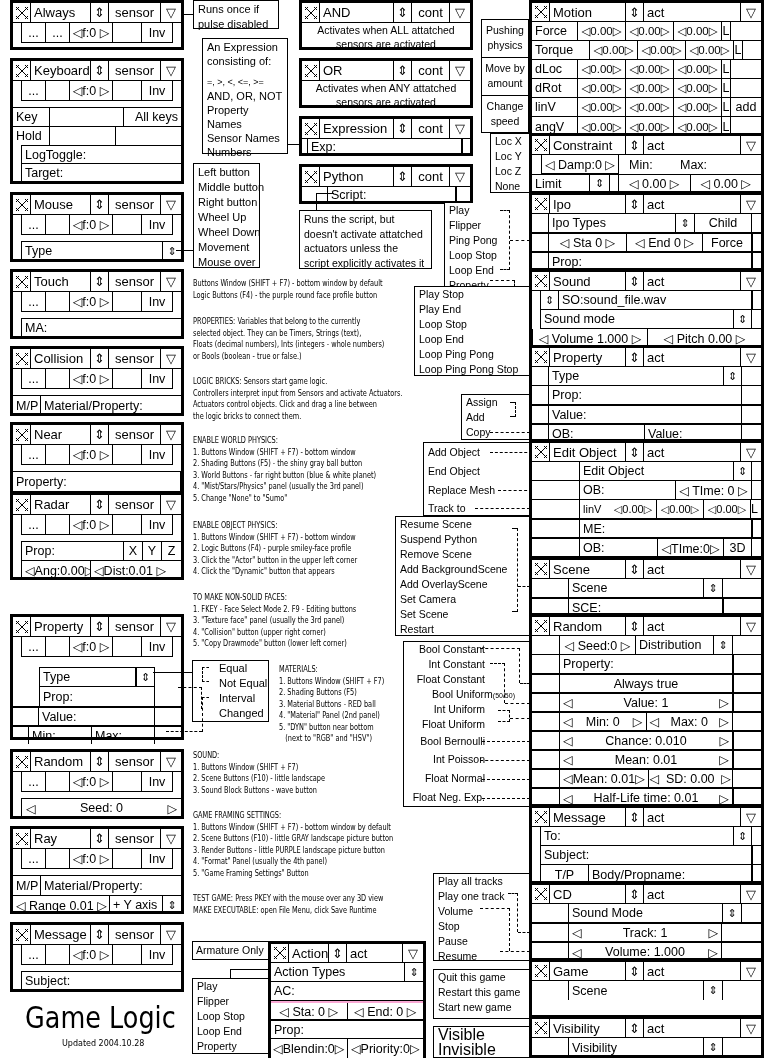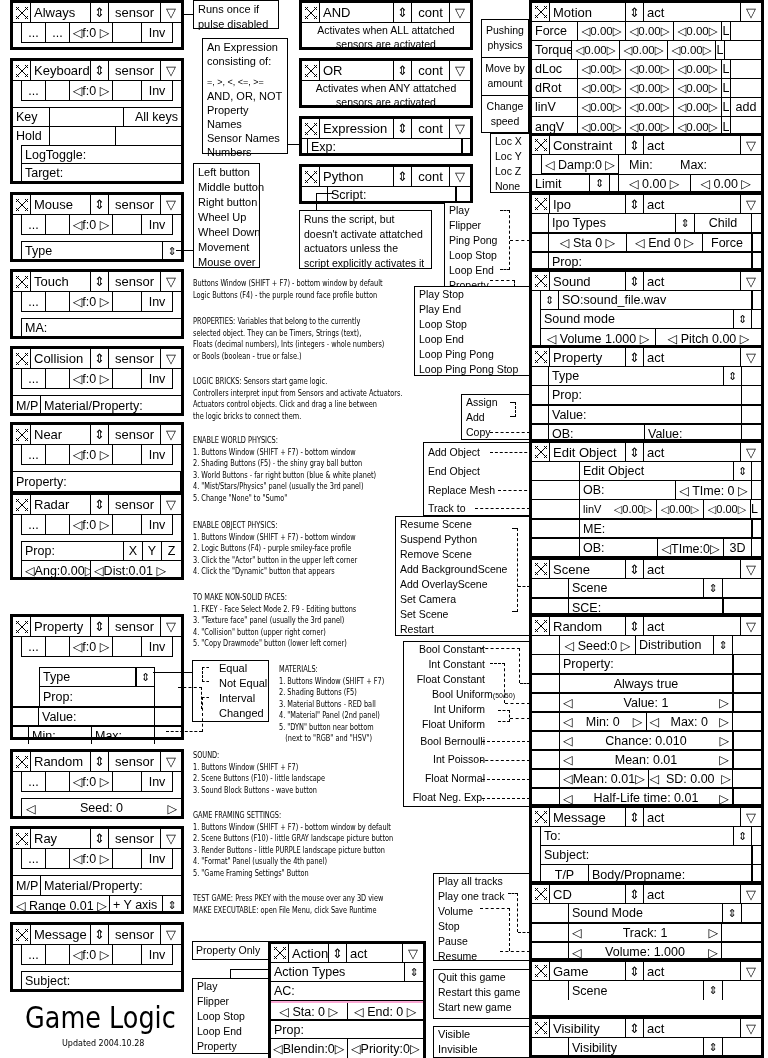--- a/index.html
+++ b/index.html
@@ -609,26 +609,26 @@
 <div class="dash" style="left:508px;top:893px;width:10px;height:39px;border-top-width:1px;border-right-width:1px"></div>
 <div class="dash" style="left:518px;top:932px;width:12px;border-top-width:1px"></div>
 <div class="dash" style="left:480px;top:908px;width:30px;height:43px;border-top-width:1px;border-right-width:1px"></div>
 <div class="dash" style="left:500px;top:951px;width:30px;border-top-width:1px"></div>
 
 <div class="list" style="left:433px;top:969px;width:97px;height:50px;font-size:10.5px;line-height:15px">
   <div>Quit this game</div>
   <div>Restart this game</div>
   <div>Start new game</div>
 </div>
-<div class="list" style="left:433px;top:1026px;width:97px;height:32px;font-size:11px">
+<div class="list" style="left:433px;top:1026px;width:97px;height:32px;font-size:16px">
   <div>Visible</div>
   <div>Invisible</div>
 </div>
 
-<div class="note" style="left:192px;top:941px;width:78px;height:19px;font-size:10.5px;line-height:16px;padding:0 3px">Property Only</div>
+<div class="note" style="left:192px;top:941px;width:78px;height:19px;font-size:10.5px;line-height:16px;padding:0 3px">Armature Only</div>
 <div class="list" style="left:192px;top:978px;width:77px;height:76px;font-size:10.5px">
   <div>Play</div>
   <div>Flipper</div>
   <div>Loop Stop</div>
   <div>Loop End</div>
   <div>Property</div>
 </div>
 <div class="solid" style="left:230px;top:969px;width:40px;height:9px;border-left-width:1px;border-top-width:1px"></div>
 <div class="brick" style="left:268px;top:941px;width:158px;height:117px;border-bottom:none">
   <div class="hdr" style="height:19px">
@@ -676,21 +676,21 @@
   </div>
   <div class="row">
       <div class="cell" style="width:46px">Force</div>
       <div class="cell c" style="width:48px;font-size:11.5px;padding:0">◁0.00▷</div>
       <div class="cell c" style="width:48px;font-size:11.5px;padding:0">◁0.00▷</div>
       <div class="cell c" style="width:48px;font-size:11.5px;padding:0">◁0.00▷</div>
       <div class="cell c" style="width:9px;padding:0">L</div>
       <div class="cell fl"></div>
     </div>
   <div class="row">
-      <div class="cell" style="width:40px">Torque</div>
+      <div class="cell" style="width:58px">Torque</div>
       <div class="cell c" style="width:48px;font-size:11.5px;padding:0">◁0.00▷</div>
       <div class="cell c" style="width:48px;font-size:11.5px;padding:0">◁0.00▷</div>
       <div class="cell c" style="width:48px;font-size:11.5px;padding:0">◁0.00▷</div>
       <div class="cell c" style="width:9px;padding:0">L</div>
       <div class="cell fl"></div>
     </div>
   <div class="row">
       <div class="cell" style="width:46px">dLoc</div>
       <div class="cell c" style="width:48px;font-size:11.5px;padding:0">◁0.00▷</div>
       <div class="cell c" style="width:48px;font-size:11.5px;padding:0">◁0.00▷</div>
@@ -799,21 +799,21 @@
   <div class="row" style="margin-left:8px;border-left:1px solid #000">
       <div class="cell c" style="width:18px;font-size:11px">⇕</div>
       <div class="cell fl">SO:sound_file.wav</div>
       <div style="width:9px;border-left:1px solid #000"></div>
     </div>
   <div class="row" style="margin-left:8px;border-left:1px solid #000">
       <div class="cell fl">Sound mode</div>
       <div class="cell c" style="width:18px;font-size:11px">⇕</div>
       <div style="width:9px"></div>
     </div>
-  <div class="row" style="margin-left:8px;border-left:1px solid #000">
+  <div class="row" style="margin-left:0;border-left:1px solid #000">
       <div class="cell c" style="width:115px">◁ Volume 1.000 ▷</div>
       <div class="cell c fl">◁ Pitch 0.00 ▷</div>
     </div>
 </div>
 
 <div class="act" style="top:346px;height:96px;border-top:2px solid #000">
   <div class="hdr">
     <div class="x">
         <svg viewBox="0 0 14 14">
           <path d="M1 1L13 13M13 1L1 13M1 4L4 1M10 1L13 4M1 10L4 13M13 10L10 13" stroke="#000" fill="none"></path>

